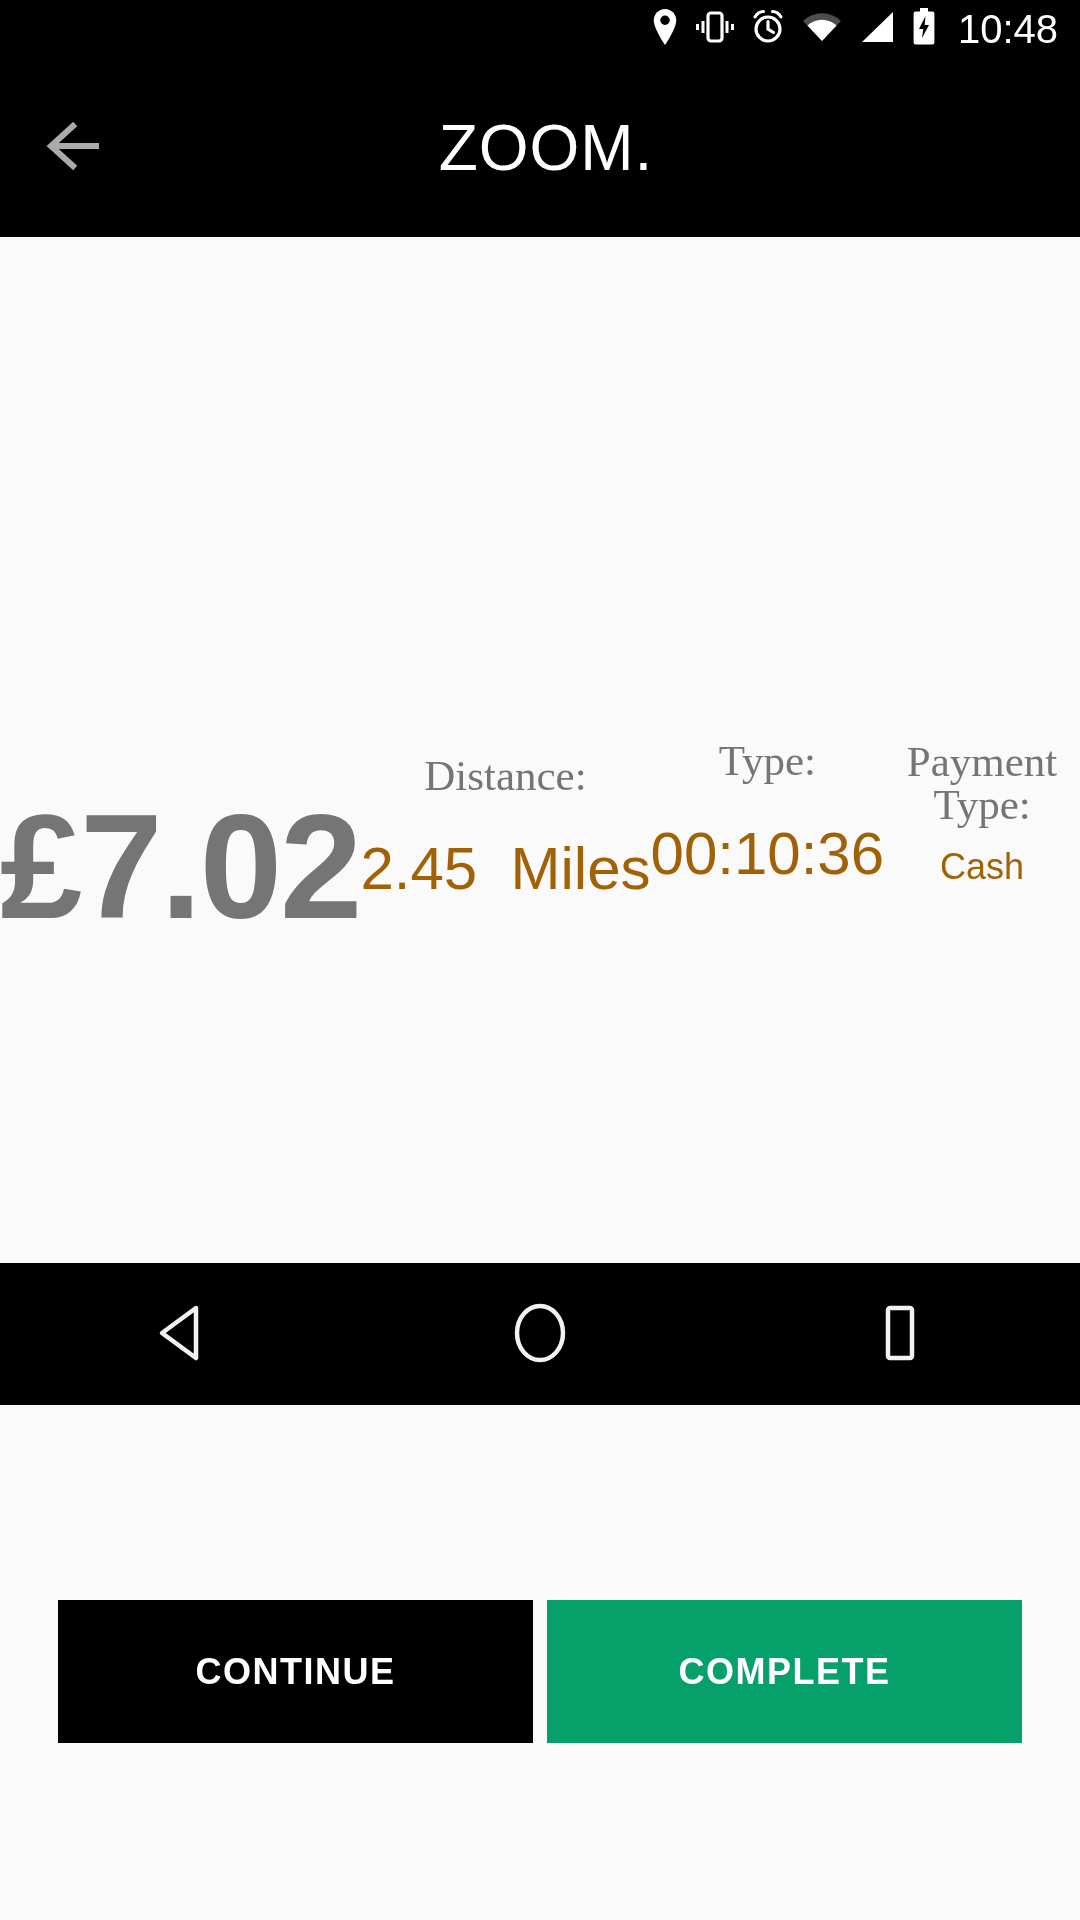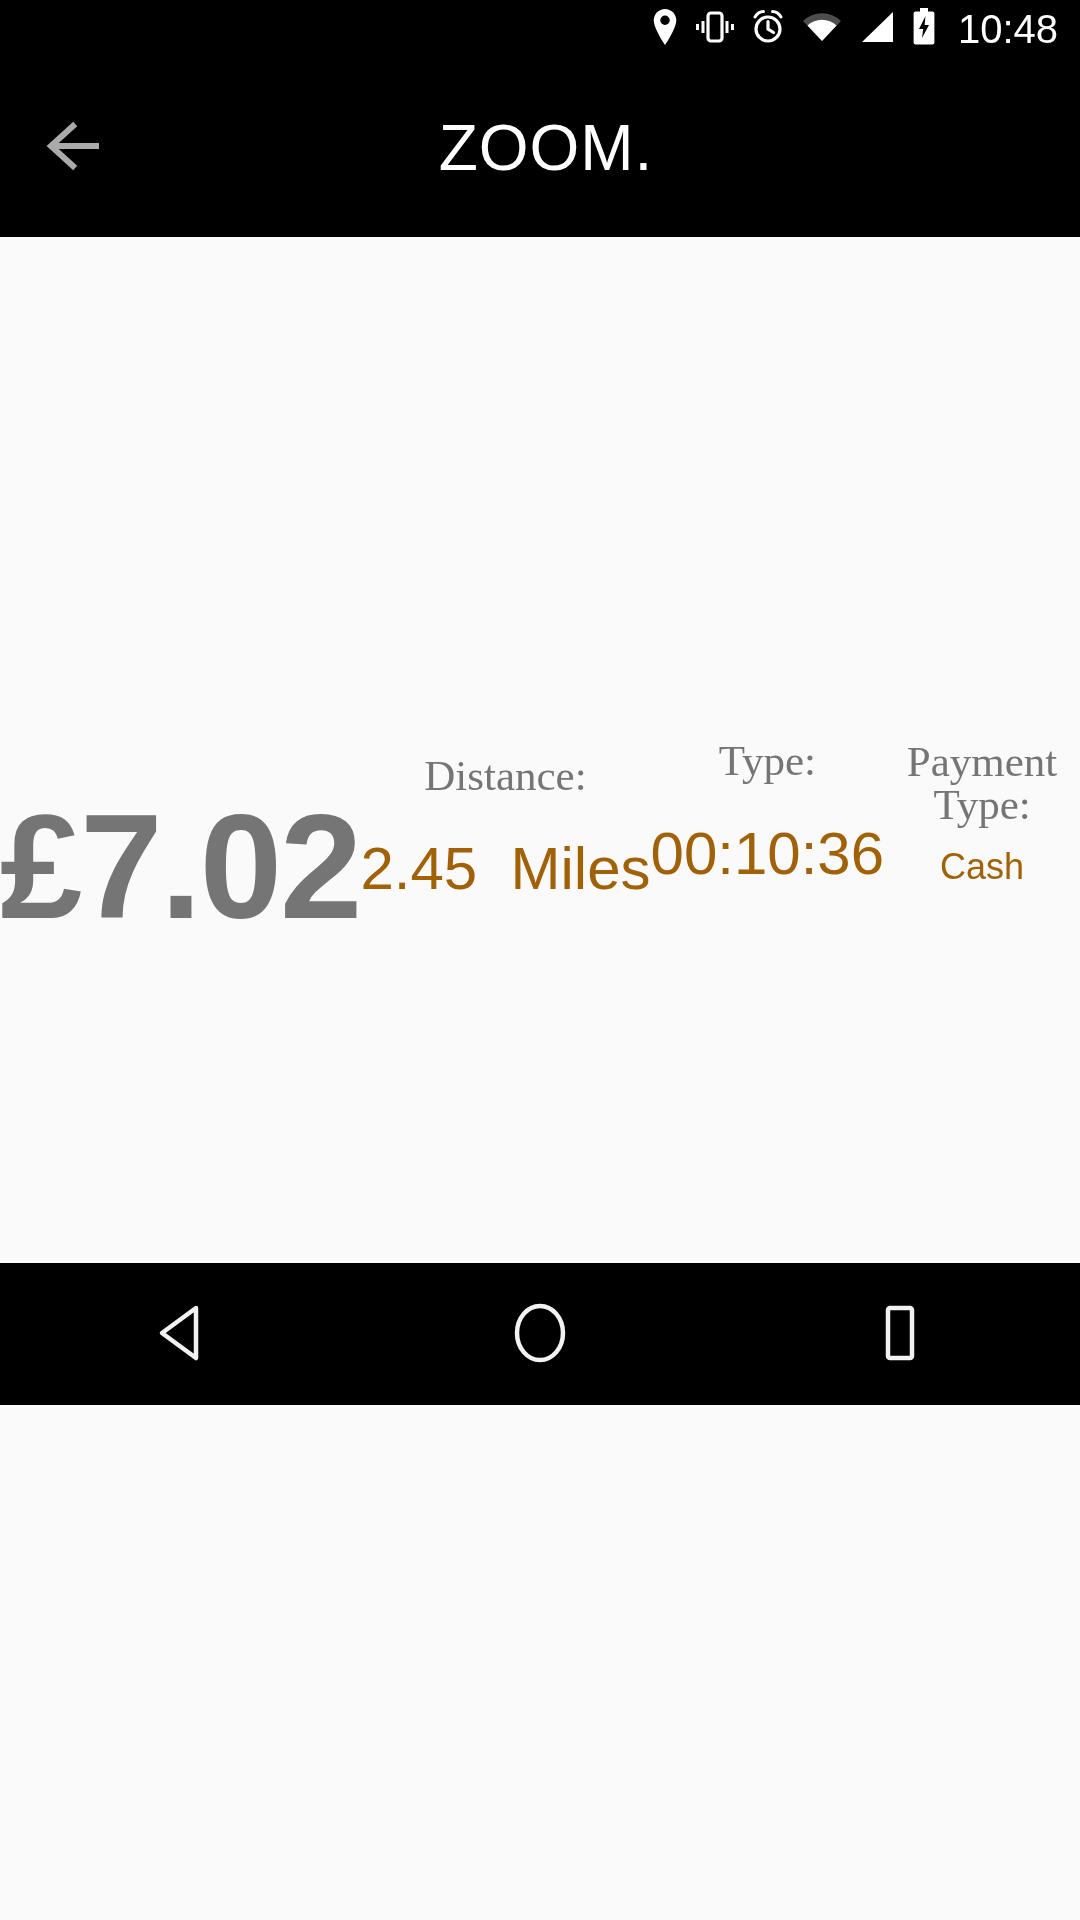--- a/index.html
+++ b/index.html
@@ -223,20 +223,24 @@
     <div class="field-block block-time">
       <div class="field-label">Type:</div>
       <div class="field-value">00:10:36</div>
     </div>
 
     <div class="field-block block-payment">
       <div class="field-label">Payment Type:</div>
       <div class="field-value">Cash</div>
     </div>
 
+    <div class="actions">
+      <button class="btn btn-continue">CONTINUE</button>
+      <button class="btn btn-complete">COMPLETE</button>
+    </div>
 
   </div>
 
   <div class="nav-bar">
     <button class="nav-btn">
       <span>
         <svg width="52" height="58" viewBox="0 0 52 58">
           <path d="M42 4 L8 29 L42 54 Z" fill="none" stroke="#f2f2f2" stroke-width="4.5" stroke-linejoin="round"></path>
         </svg>
       </span>

